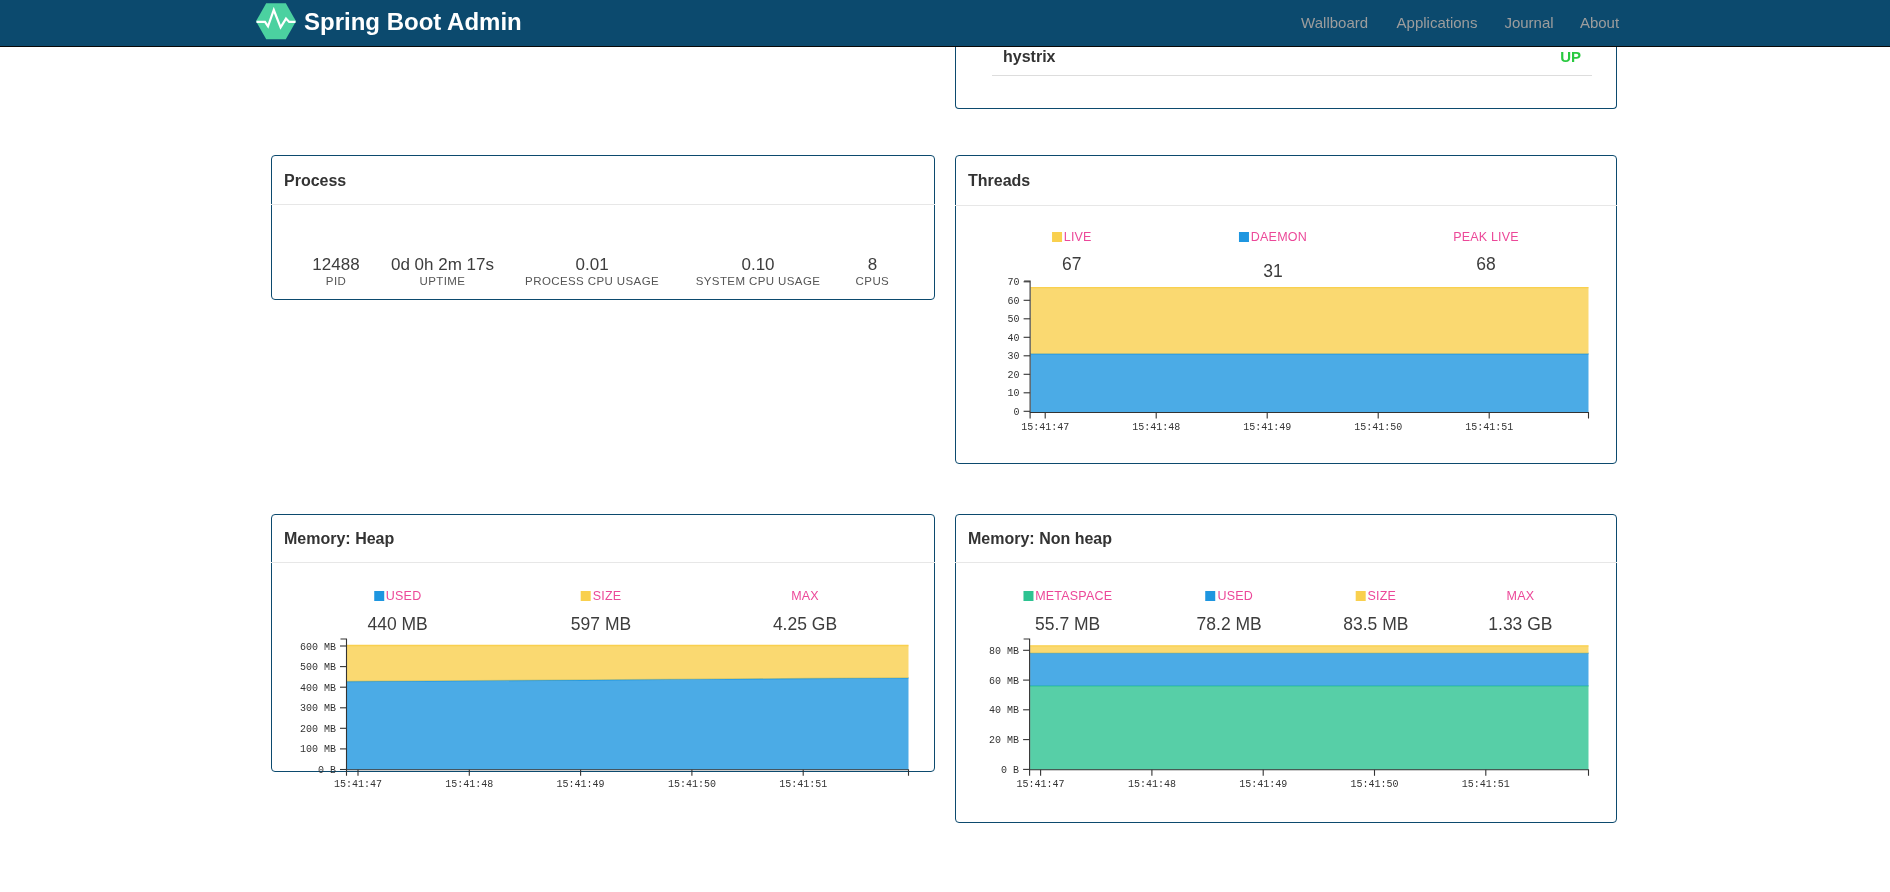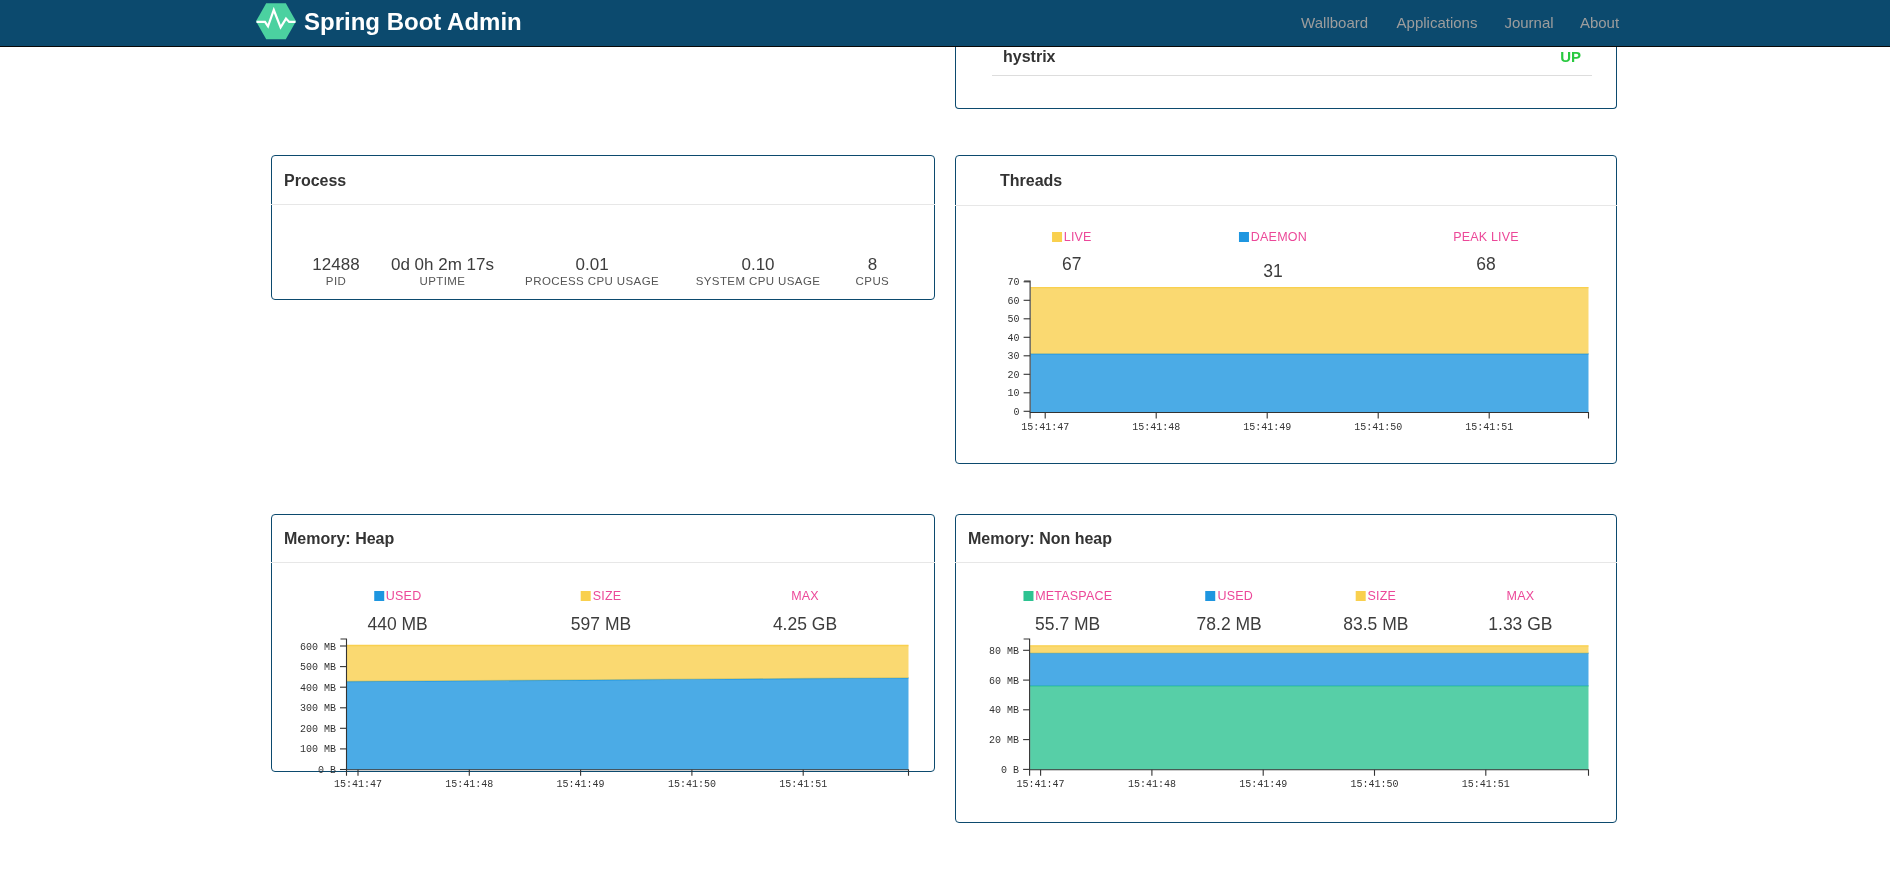--- a/index.html
+++ b/index.html
@@ -54,21 +54,21 @@
         <div class="tlb" style="left:487.0px;top:82.0px">SYSTEM CPU USAGE</div>
         <div class="tvl" style="left:487.0px;top:110.0px">0.10</div>
         <div class="tlb" style="left:601.4px;top:82.0px">CPUS</div>
         <div class="tvl" style="left:601.4px;top:110.0px">8</div>
     </div>
   </div>
 
 
   <div class="card" style="left:955px;top:155px;width:662px;height:309px;">
     <div class="cin">
-      <div class="title" style="top:26px;margin-left:32px;">Threads</div>
+      <div class="title" style="top:26px;">Threads</div>
       <div class="hsep" style="top:50px;"></div>
       <div class="leg" style="left:116.70000000000005px;top:82.4px">
           <span class="sw" style="background:#F9D04E"></span>
           <span>LIVE</span>
         </div>
         <div class="bigval" style="left:116.70000000000005px;top:108.69999999999999px">67</div>
         <div class="leg" style="left:317.9000000000001px;top:82.4px">
           <span class="sw" style="background:#1E96E0"></span>
           <span>DAEMON</span>
         </div>

